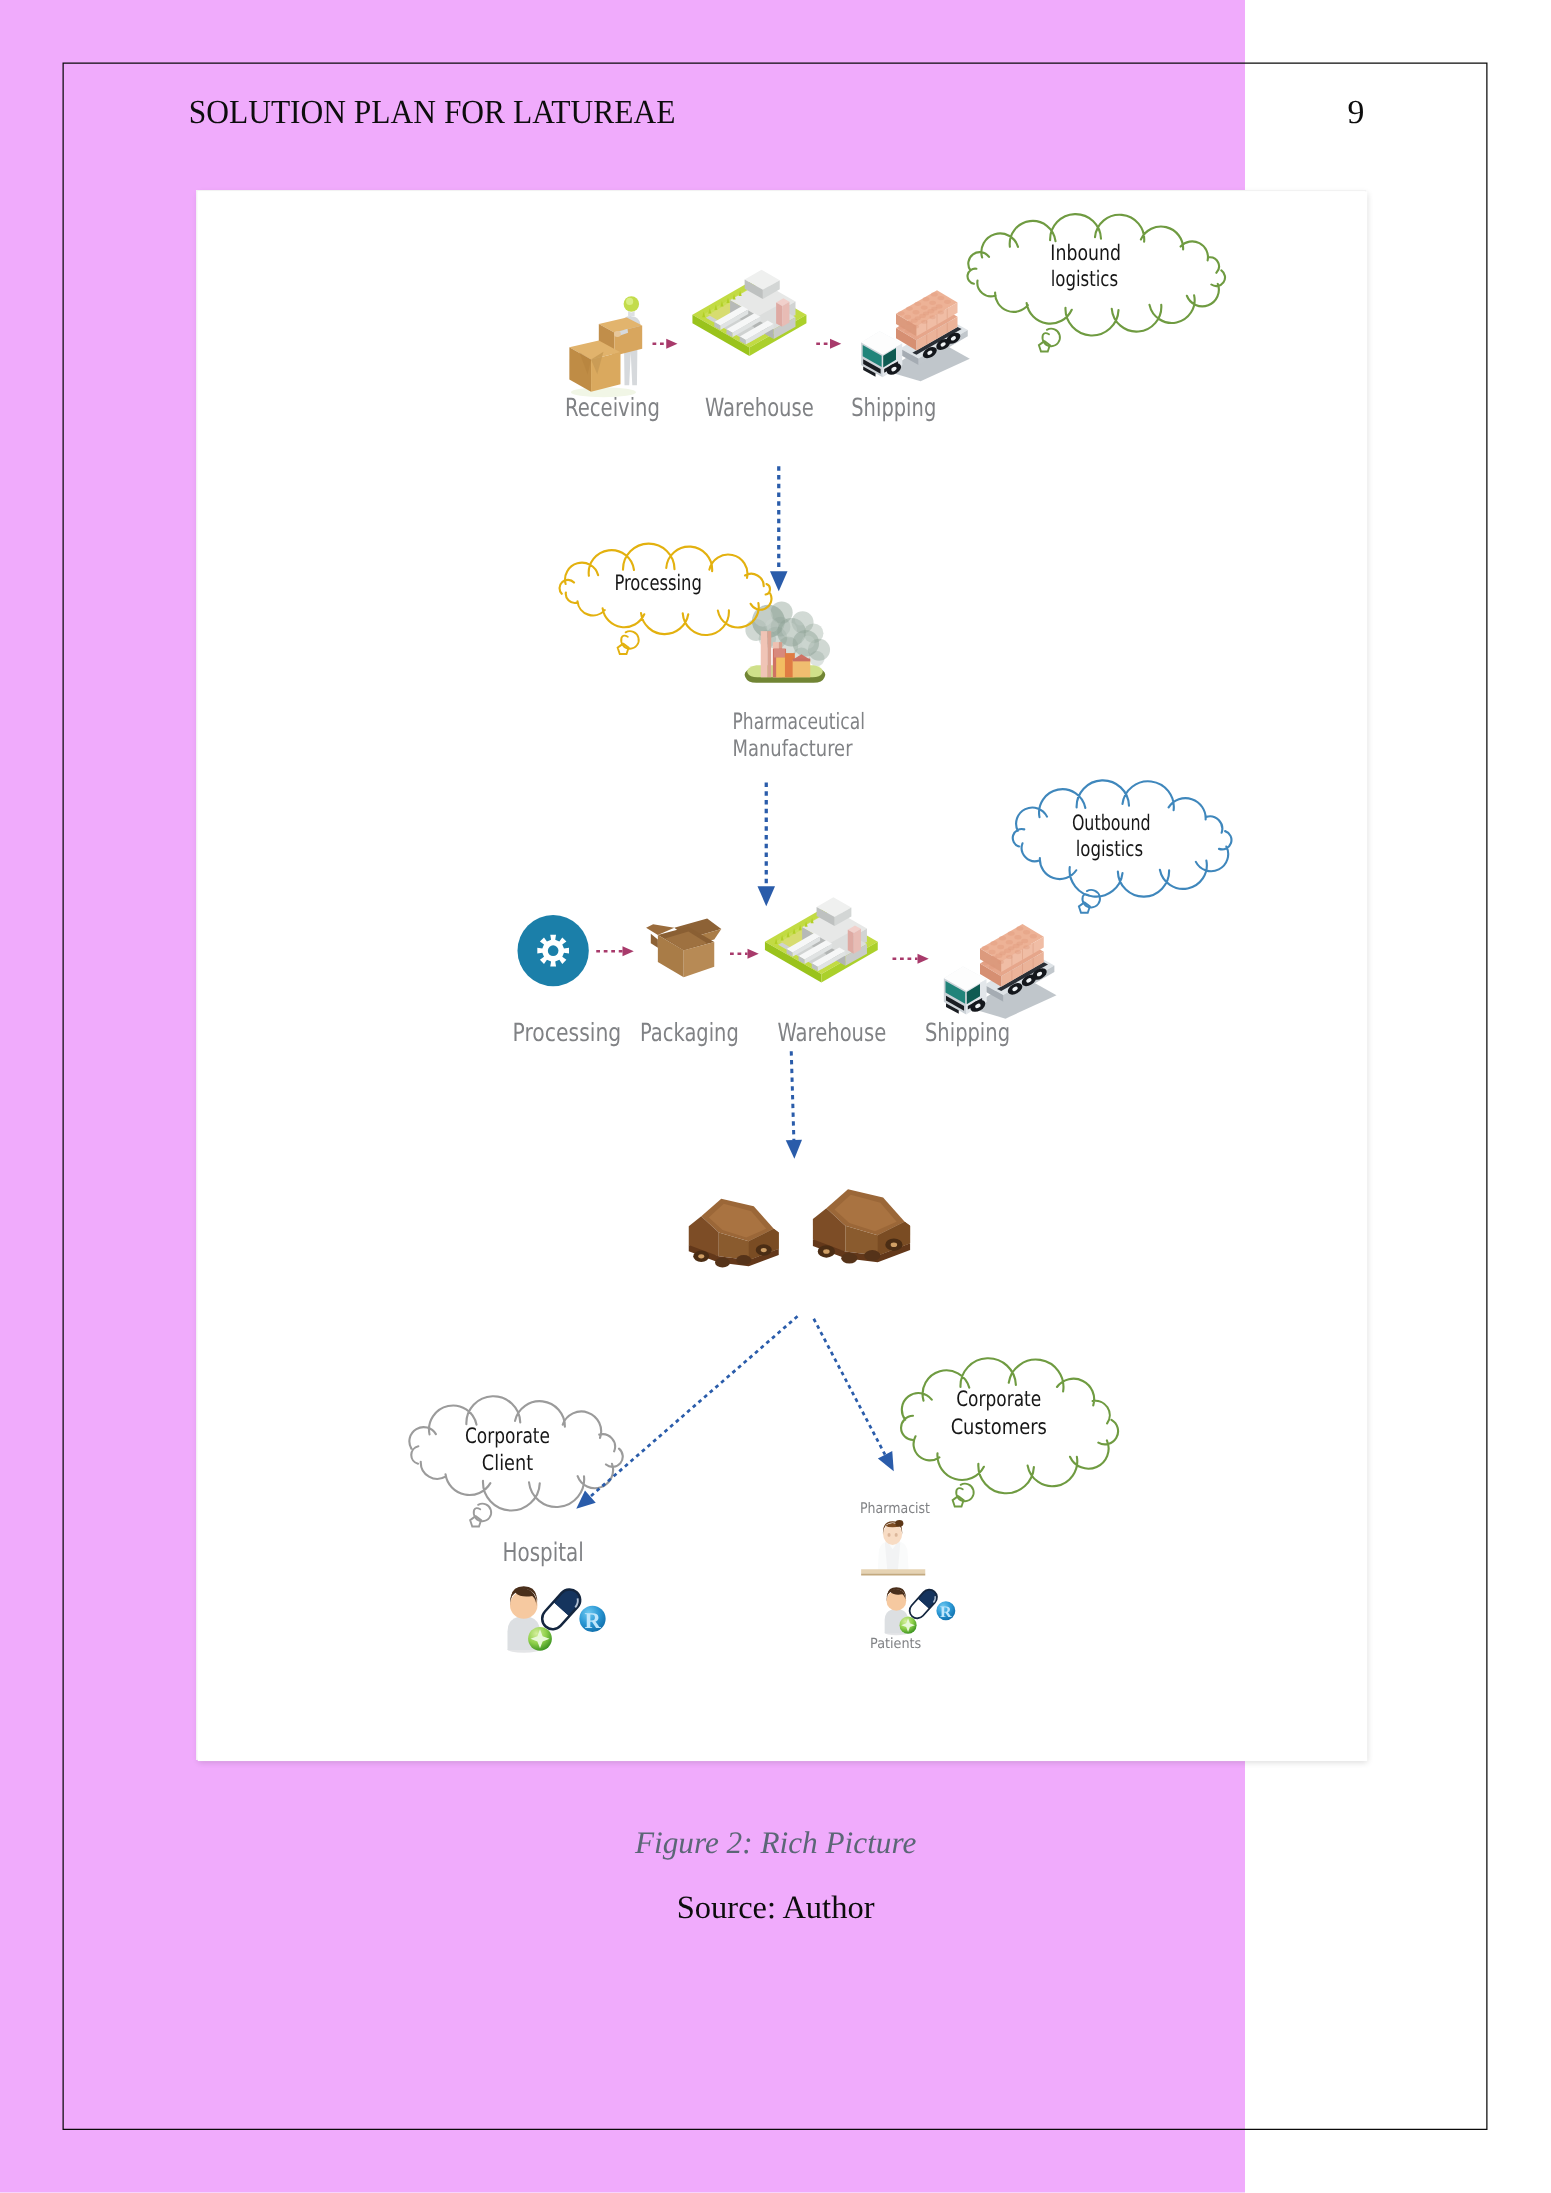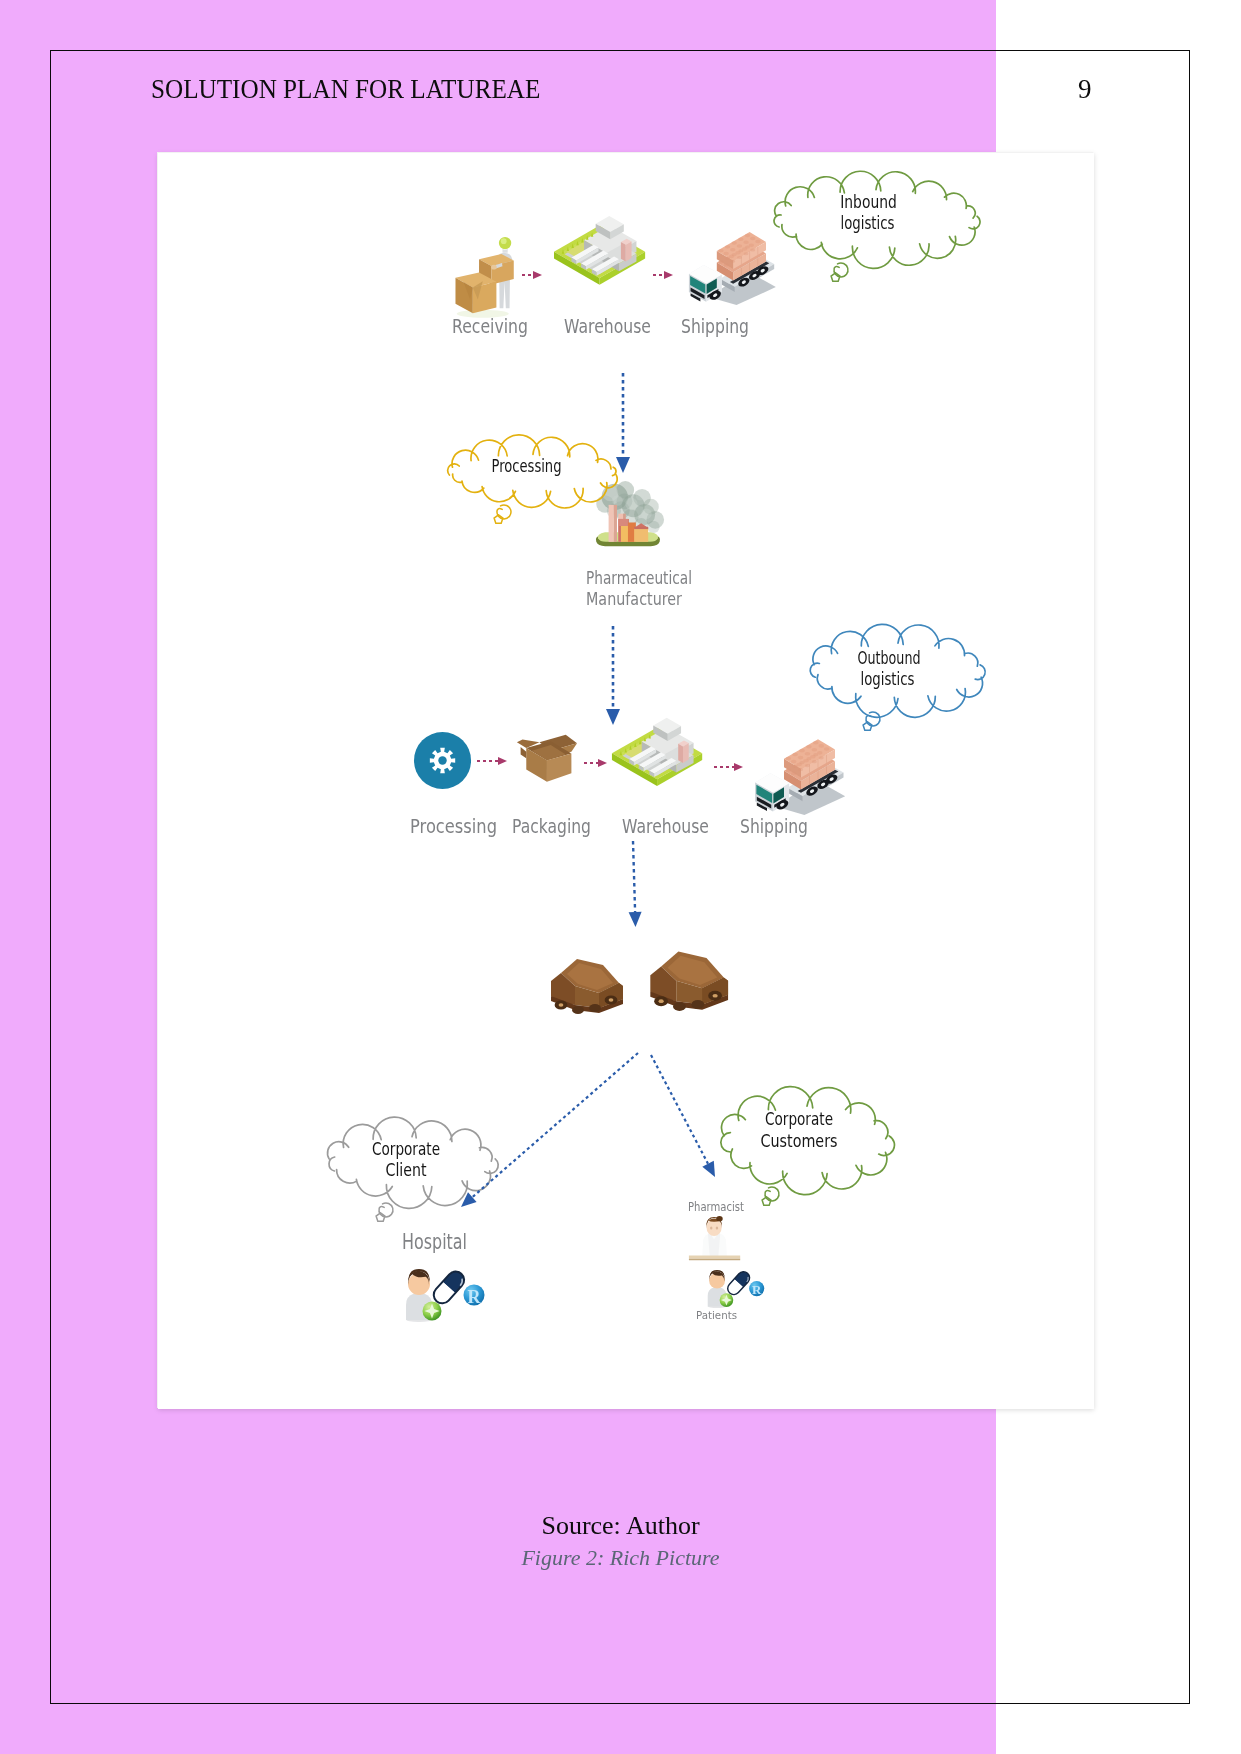--- a/index.html
+++ b/index.html
@@ -5,21 +5,21 @@
   html,body{margin:0;padding:0;background:#ffffff;}
   body{width:1241px;height:1754px;overflow:hidden;font-family:"Liberation Serif",serif;}
   .page{position:absolute;left:0;top:0;width:996px;height:1754px;background:#f0abfc;}
   .page-border{position:absolute;left:50px;top:50px;width:1140px;height:1654px;border:1.7px solid #0a0a0a;box-sizing:border-box;}
   .hdr{position:absolute;left:151px;top:73.5px;font-size:27px;color:#0d0d0d;white-space:nowrap;transform:scaleX(0.932);transform-origin:left top;}
   .pgnum{position:absolute;left:1078px;top:73.5px;font-size:27px;color:#0d0d0d;}
   .figbox{position:absolute;left:157px;top:152px;width:936px;height:1256px;background:#fff;
           box-shadow:1px 2px 5px rgba(0,0,0,.15);border:0.6px solid #f2f2f2;box-sizing:border-box;}
   .figsvg{position:absolute;left:0;top:0;}
   .cap{position:absolute;left:0;width:1241px;text-align:center;}
-  .cap1{top:1545px;font-style:italic;font-size:22px;color:#5b6676;}
+  .cap1{top:1461px;font-style:italic;font-size:25px;color:#5b6676;}
   .cap2{top:1511px;font-size:26px;color:#0d0d0d;}
   .lbl{font-family:"DejaVu Sans",sans-serif;fill:#808285;}
   .cloudtxt{font-family:"DejaVu Sans",sans-serif;fill:#161616;}
 </style>
 </head>
 <body>
 
 <div class="page">
   <div class="page-border"></div>
   <div class="hdr">SOLUTION PLAN FOR LATUREAE</div>

